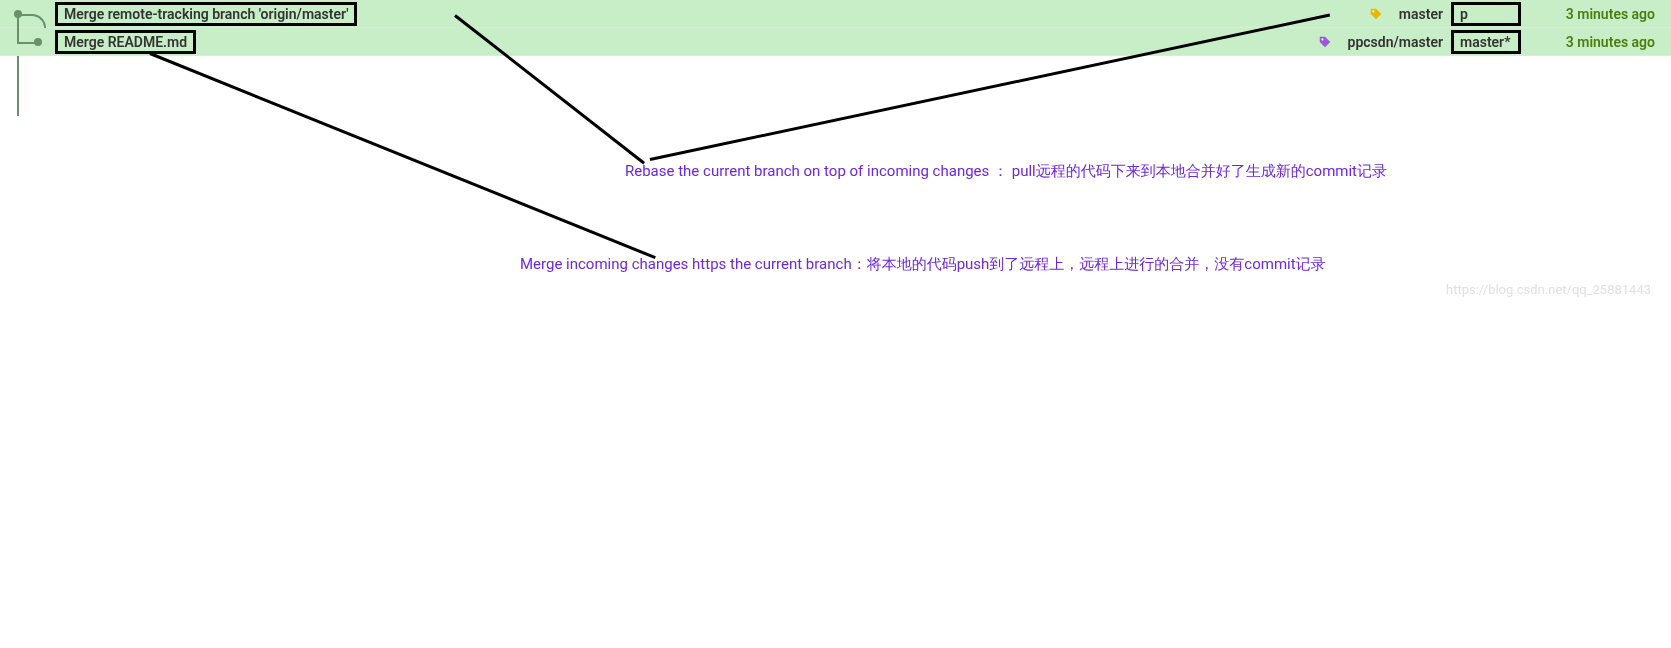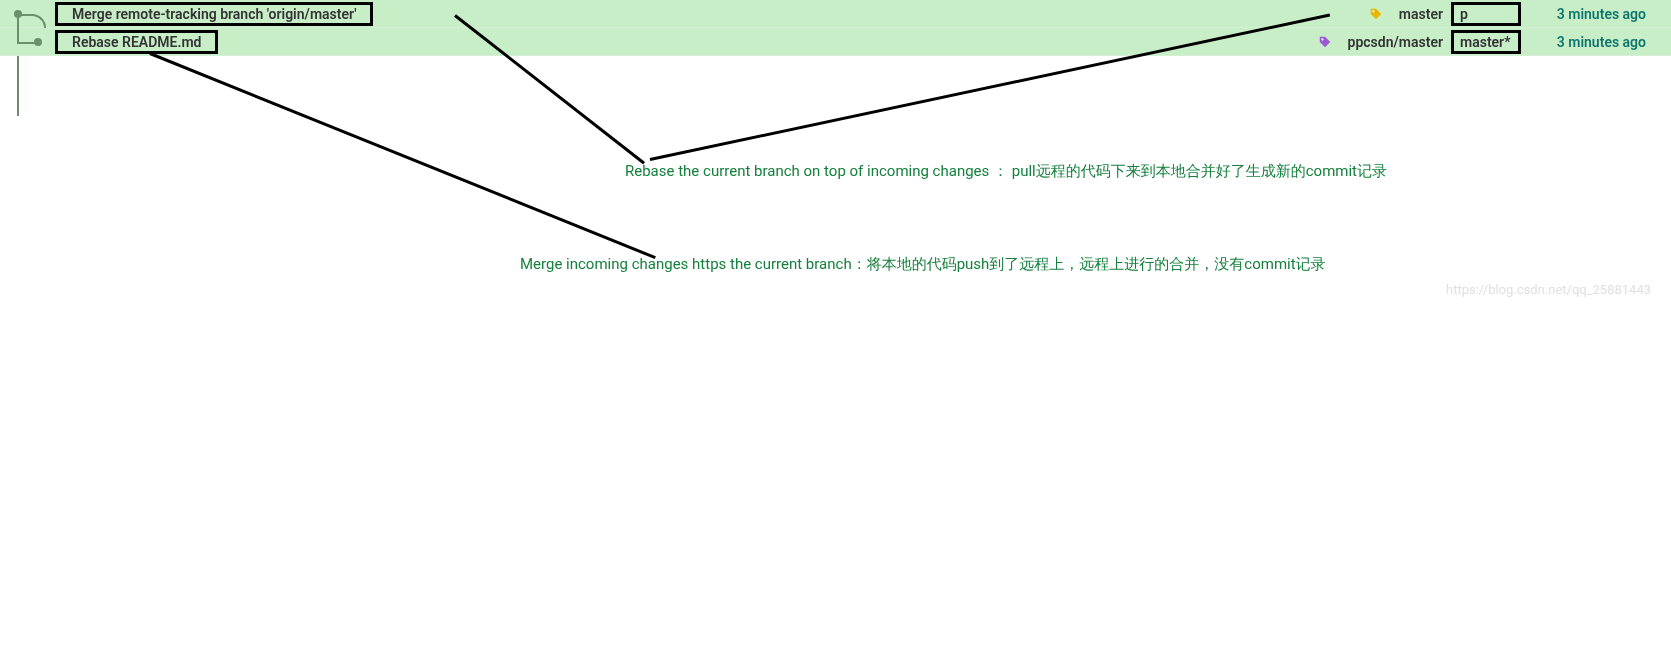--- a/index.html
+++ b/index.html
@@ -91,21 +91,21 @@
       top: 14px;
       width: 28px;
       height: 28px;
       border-top: 2px solid #6b8e6b;
       border-right: 2px solid #6b8e6b;
       border-top-right-radius: 14px;
       transform: translateY(0);
     }
     .message-box {
       border: 3px solid #000;
-      padding: 1px 14px;
+      padding: 1px 6px;
       font-weight: 600;
       color: #333;
       background: #c8eec8;
       white-space: nowrap;
     }
     .spacer {
       flex: 1;
     }
     .branch-tag {
       display: flex;
@@ -135,28 +135,28 @@
       margin-right: 10px;
       font-weight: 600;
       background: #c8eec8;
       color: #333;
       min-width: 70px;
       text-align: left;
     }
     .time-col {
       width: 140px;
       text-align: right;
-      padding-right: 25px;
-      font-weight: 600;
-      color: #0f766e;
+      padding-right: 16px;
+      font-weight: 600;
+      color: #4d7c0f;
     }
     .annotation {
       position: absolute;
       font-size: 15px;
-      color: #15803d;
+      color: #6d28d9;
       white-space: nowrap;
       text-align: center;
     }
     .annotation-line {
       position: absolute;
       background: #000;
       transform-origin: left center;
       height: 3px;
     }
     .watermark {
@@ -189,21 +189,21 @@
       <span class="branch-label">master</span>
     </div>
     <div class="author-box">p</div>
     <div class="time-col">3 minutes ago</div>
   </div>
 
   <div class="commit-row">
     <div class="graph-col">
       <div class="graph-line-down"></div>
     </div>
-    <div class="message-box">Rebase README.md</div>
+    <div class="message-box">Merge README.md</div>
     <div class="spacer"></div>
     <div class="branch-tag">
       <span class="tag-icon tag-purple">
         <svg viewBox="0 0 16 16" width="14" height="14">
             <path fill="currentColor" d="M2 2h6l6 6-6 6-6-6z"></path>
             <circle cx="5" cy="5" r="1.2" fill="#fff"></circle>
           </svg>
       </span>
       <span class="branch-label">ppcsdn/master</span>
     </div>

